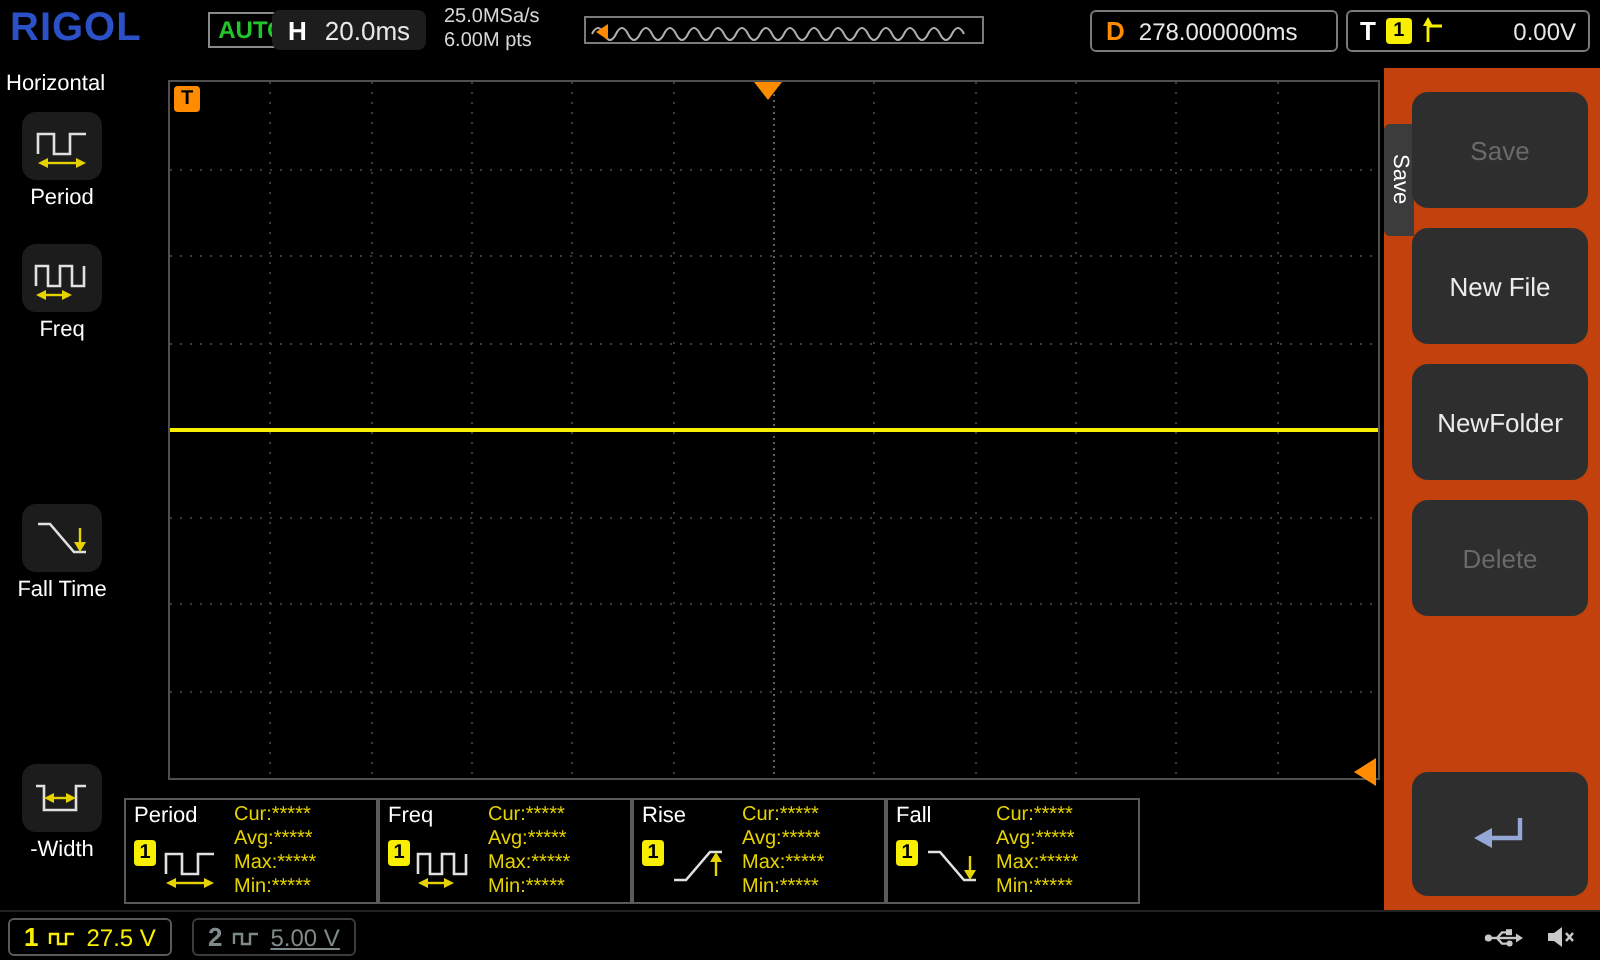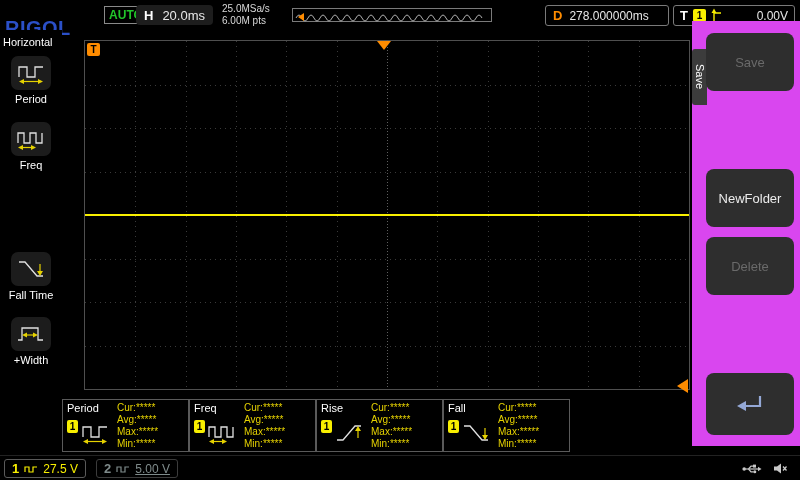--- a/index.html
+++ b/index.html
@@ -2,21 +2,21 @@
 <html><head>
 <meta charset="utf-8">
 <style>
   * { margin:0; padding:0; box-sizing:border-box; }
   html,body { background:#000; }
   body { font-family:"Liberation Sans", sans-serif; }
   .screen { position:relative; width:800px; height:480px; background:#000; overflow:hidden; }
 
   
   .topbar { position:absolute; left:0; top:0; width:800px; height:30px; background:#000; }
-  .logo { position:absolute; left:5px; top:3px; font-size:20px; font-weight:bold; color:#2b50c8; letter-spacing:0.5px;margin-top:14px; }
+  .logo { position:absolute; left:5px; top:3px; font-size:20px; font-weight:bold; color:#2b50c8; letter-spacing:0.5px; }
   .auto { position:absolute; left:88px; top:6px; width:44px; height:18px; border:1px solid #8a8a8a; color:#22c52a; font-weight:bold; font-size:12px; text-align:center; line-height:16px; background:#000;margin-left:16px; }
   .hgroup { position:absolute; left:136px; top:5px; height:20px; display:flex; align-items:center; background:#1d1d1d; border-radius:4px; padding:0 8px; gap:9px; }
   .hlabel { color:#fff; font-weight:bold; font-size:13px; }
   .hval { color:#e8e8e8; font-size:13px; }
   .rate { position:absolute; left:222px; top:3px; color:#d8d8d8; font-size:10px; line-height:12px; }
   .preview { position:absolute; left:292px; top:8px; width:200px; height:14px; border:1px solid #7a7a7a; background:#000; }
   .dgroup { position:absolute; left:545px; top:5px; width:124px; height:21px; border:1px solid #7a7a7a; border-radius:3px; display:flex; align-items:center; padding:0 7px; gap:7px; background:#000; }
   .dlabel { color:#ff8c00; font-weight:bold; font-size:13px; }
   .dval { color:#e8e8e8; font-size:12px; }
   .tgroup { position:absolute; left:673px; top:5px; width:122px; height:21px; border:1px solid #7a7a7a; border-radius:3px; display:flex; align-items:center; padding:0 6px; gap:5px; background:#000; }
@@ -32,21 +32,21 @@
   .lm-label { margin-top:3px; color:#fff; font-size:11px; white-space:nowrap; }
 
   
   .grid { position:absolute; left:84px; top:40px; width:606px; height:350px; border:1px solid #4f4f4f; background:#000; }
   .trace { position:absolute; left:0; top:173px; width:100%; height:2px; background:#f8ef00; }
   .mk-t { position:absolute; left:2px; top:2px; width:13px; height:13px; background:#ff8c00; border-radius:2px; color:#000; font-size:10px; font-weight:bold; text-align:center; line-height:13px; }
   .mk-trig { position:absolute; left:292px; top:0; width:0; height:0; border-left:7px solid transparent; border-right:7px solid transparent; border-top:9px solid #ff8c00; }
   .mk-right { position:absolute; right:1px; top:338px; width:0; height:0; border-top:7px solid transparent; border-bottom:7px solid transparent; border-right:11px solid #ff8c00; }
 
   
-  .rightmenu { position:absolute; left:692px; top:21px; width:108px; height:425px; background:#d946ef; }
+  .rightmenu { position:absolute; left:692px; top:34px; width:108px; height:425px; background:#c2410c; }
   .rm-tab { position:absolute; left:0; top:28px; width:15px; height:56px; background:#3c3c3c; color:#fff; font-size:11px; writing-mode:vertical-rl; text-align:center; line-height:15px; border-radius:3px 0 0 3px; }
   .rm-btn { position:absolute; left:14px; width:88px; height:58px; background:#2e2e2e; border-radius:8px; color:#ececec; font-size:13px; display:flex; align-items:center; justify-content:center; cursor:pointer; }
   .rm-btn.disabled { color:#6a6a6a; }
 
   
   .measpanel { position:absolute; left:62px; top:399px; height:53px; display:flex; }
   .mbox { width:127px; height:53px; border:1px solid #5a5a5a; background:#000; position:relative; }
   .m-name { position:absolute; left:4px; top:2px; color:#fff; font-size:11px; }
   .m-ch { position:absolute; left:4px; top:20px; width:11px; height:13px; background:#f8ef00; color:#000; font-size:10px; font-weight:bold; text-align:center; line-height:13px; border-radius:2px; }
   .m-icon { position:absolute; left:17px; top:20px; }
@@ -164,29 +164,29 @@
 
     <div class="lm-item" style="top:222px">
       <div class="lm-icon">
         <svg width="30" height="26" viewBox="0 0 30 26">
             <use href="#i-fall"></use>
           </svg>
       </div>
       <div class="lm-label">Fall Time</div>
     </div>
 
-    <div class="lm-item" style="top:287px">
+
+    <div class="lm-item" style="top:352px">
       <div class="lm-icon">
         <svg width="30" height="26" viewBox="0 0 30 26">
-            <use href="#i-pwidth"></use>
+            <use href="#i-nwidth"></use>
           </svg>
       </div>
-      <div class="lm-label">+Width</div>
-    </div>
-
+      <div class="lm-label">-Width</div>
+    </div>
   </nav>
 
   <div class="grid">
     <svg width="604" height="348" shape-rendering="crispEdges">
 
       <line x1="50" y1="0" x2="50" y2="348" stroke="#3a3a3a" stroke-dasharray="1 4"></line>
       <line x1="101" y1="0" x2="101" y2="348" stroke="#3a3a3a" stroke-dasharray="1 4"></line>
       <line x1="151" y1="0" x2="151" y2="348" stroke="#3a3a3a" stroke-dasharray="1 4"></line>
       <line x1="201" y1="0" x2="201" y2="348" stroke="#3a3a3a" stroke-dasharray="1 4"></line>
       <line x1="252" y1="0" x2="252" y2="348" stroke="#3a3a3a" stroke-dasharray="1 4"></line>
@@ -207,20 +207,21 @@
     </svg>
     <div class="trace"></div>
     <div class="mk-t">T</div>
     <div class="mk-trig"></div>
     <div class="mk-right"></div>
   </div>
 
   <aside class="rightmenu">
     <div class="rm-tab">Save</div>
     <div class="rm-btn disabled" style="top:12px">Save</div>
+    <div class="rm-btn" style="top:80px">New File</div>
     <div class="rm-btn" style="top:148px">NewFolder</div>
     <div class="rm-btn disabled" style="top:216px">Delete</div>
     <div class="rm-btn" style="top:352px;height:62px">
       <svg width="34" height="26" viewBox="0 0 34 26">
         <path d="M27 5 V15 H12" fill="none" stroke="#94a8d6" stroke-width="2.2"></path>
         <polygon points="13,10 13,20 4,15" fill="#94a8d6"></polygon>
       </svg>
     </div>
   </aside>
 

